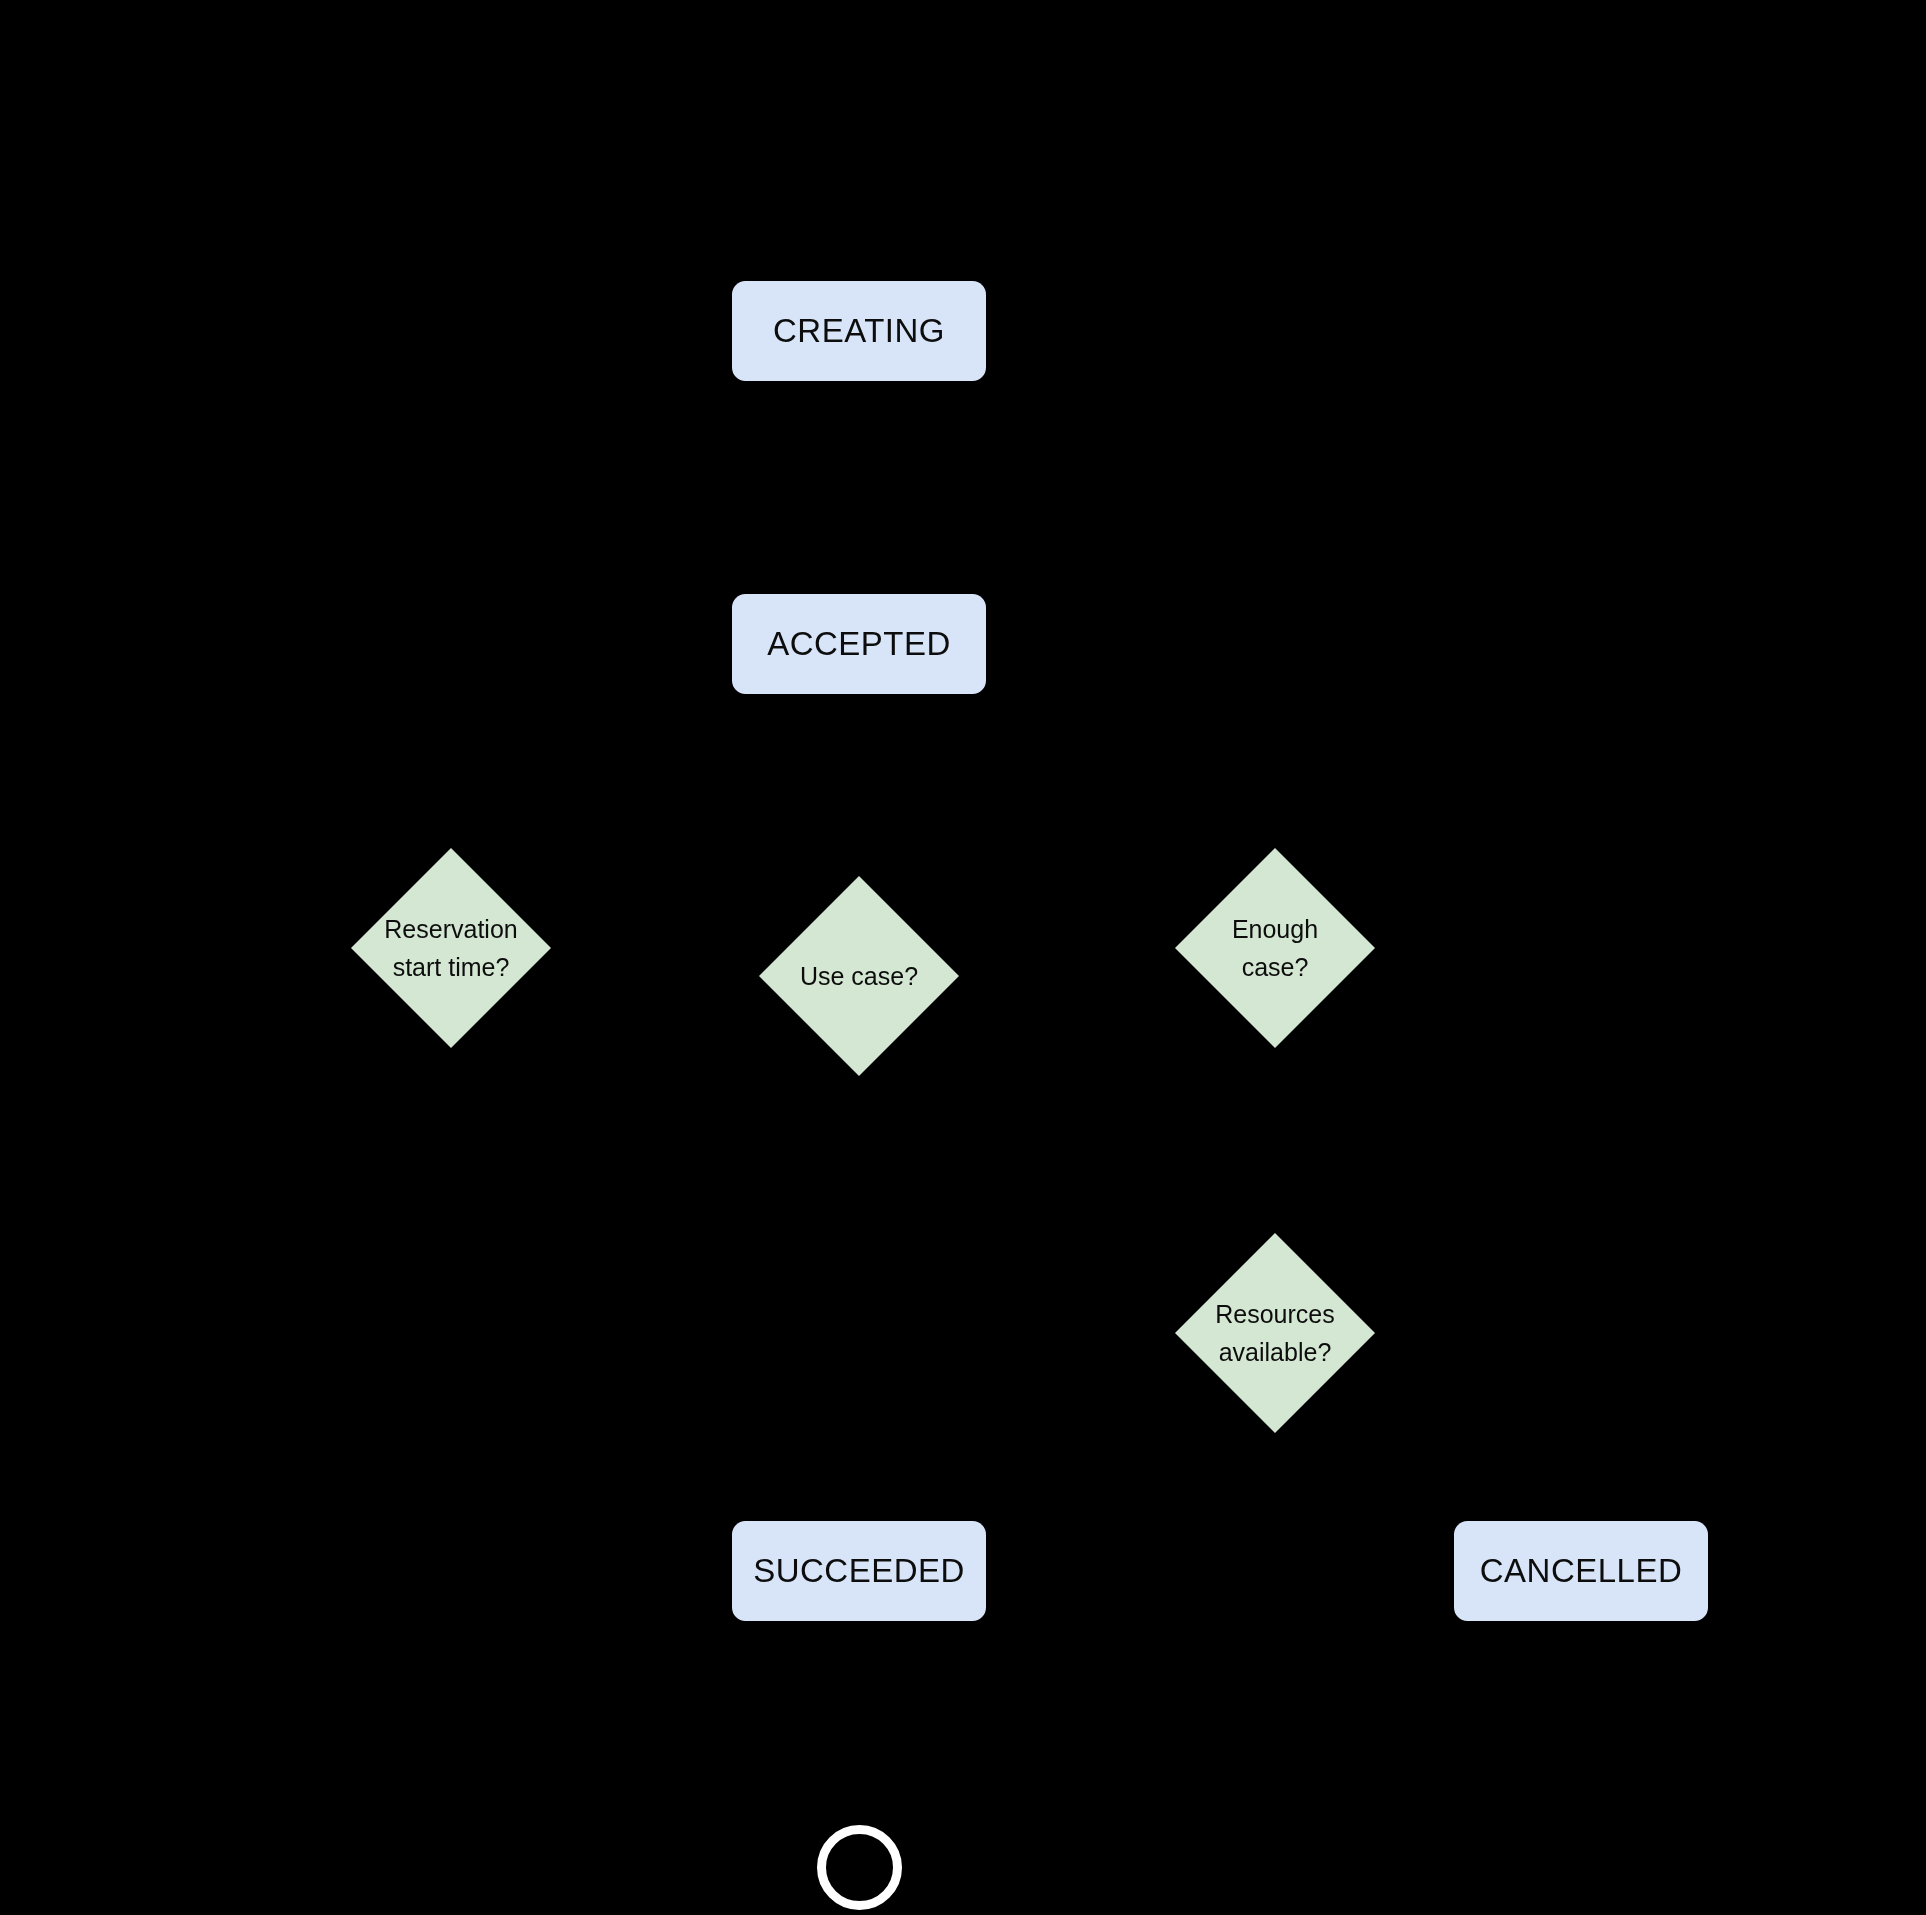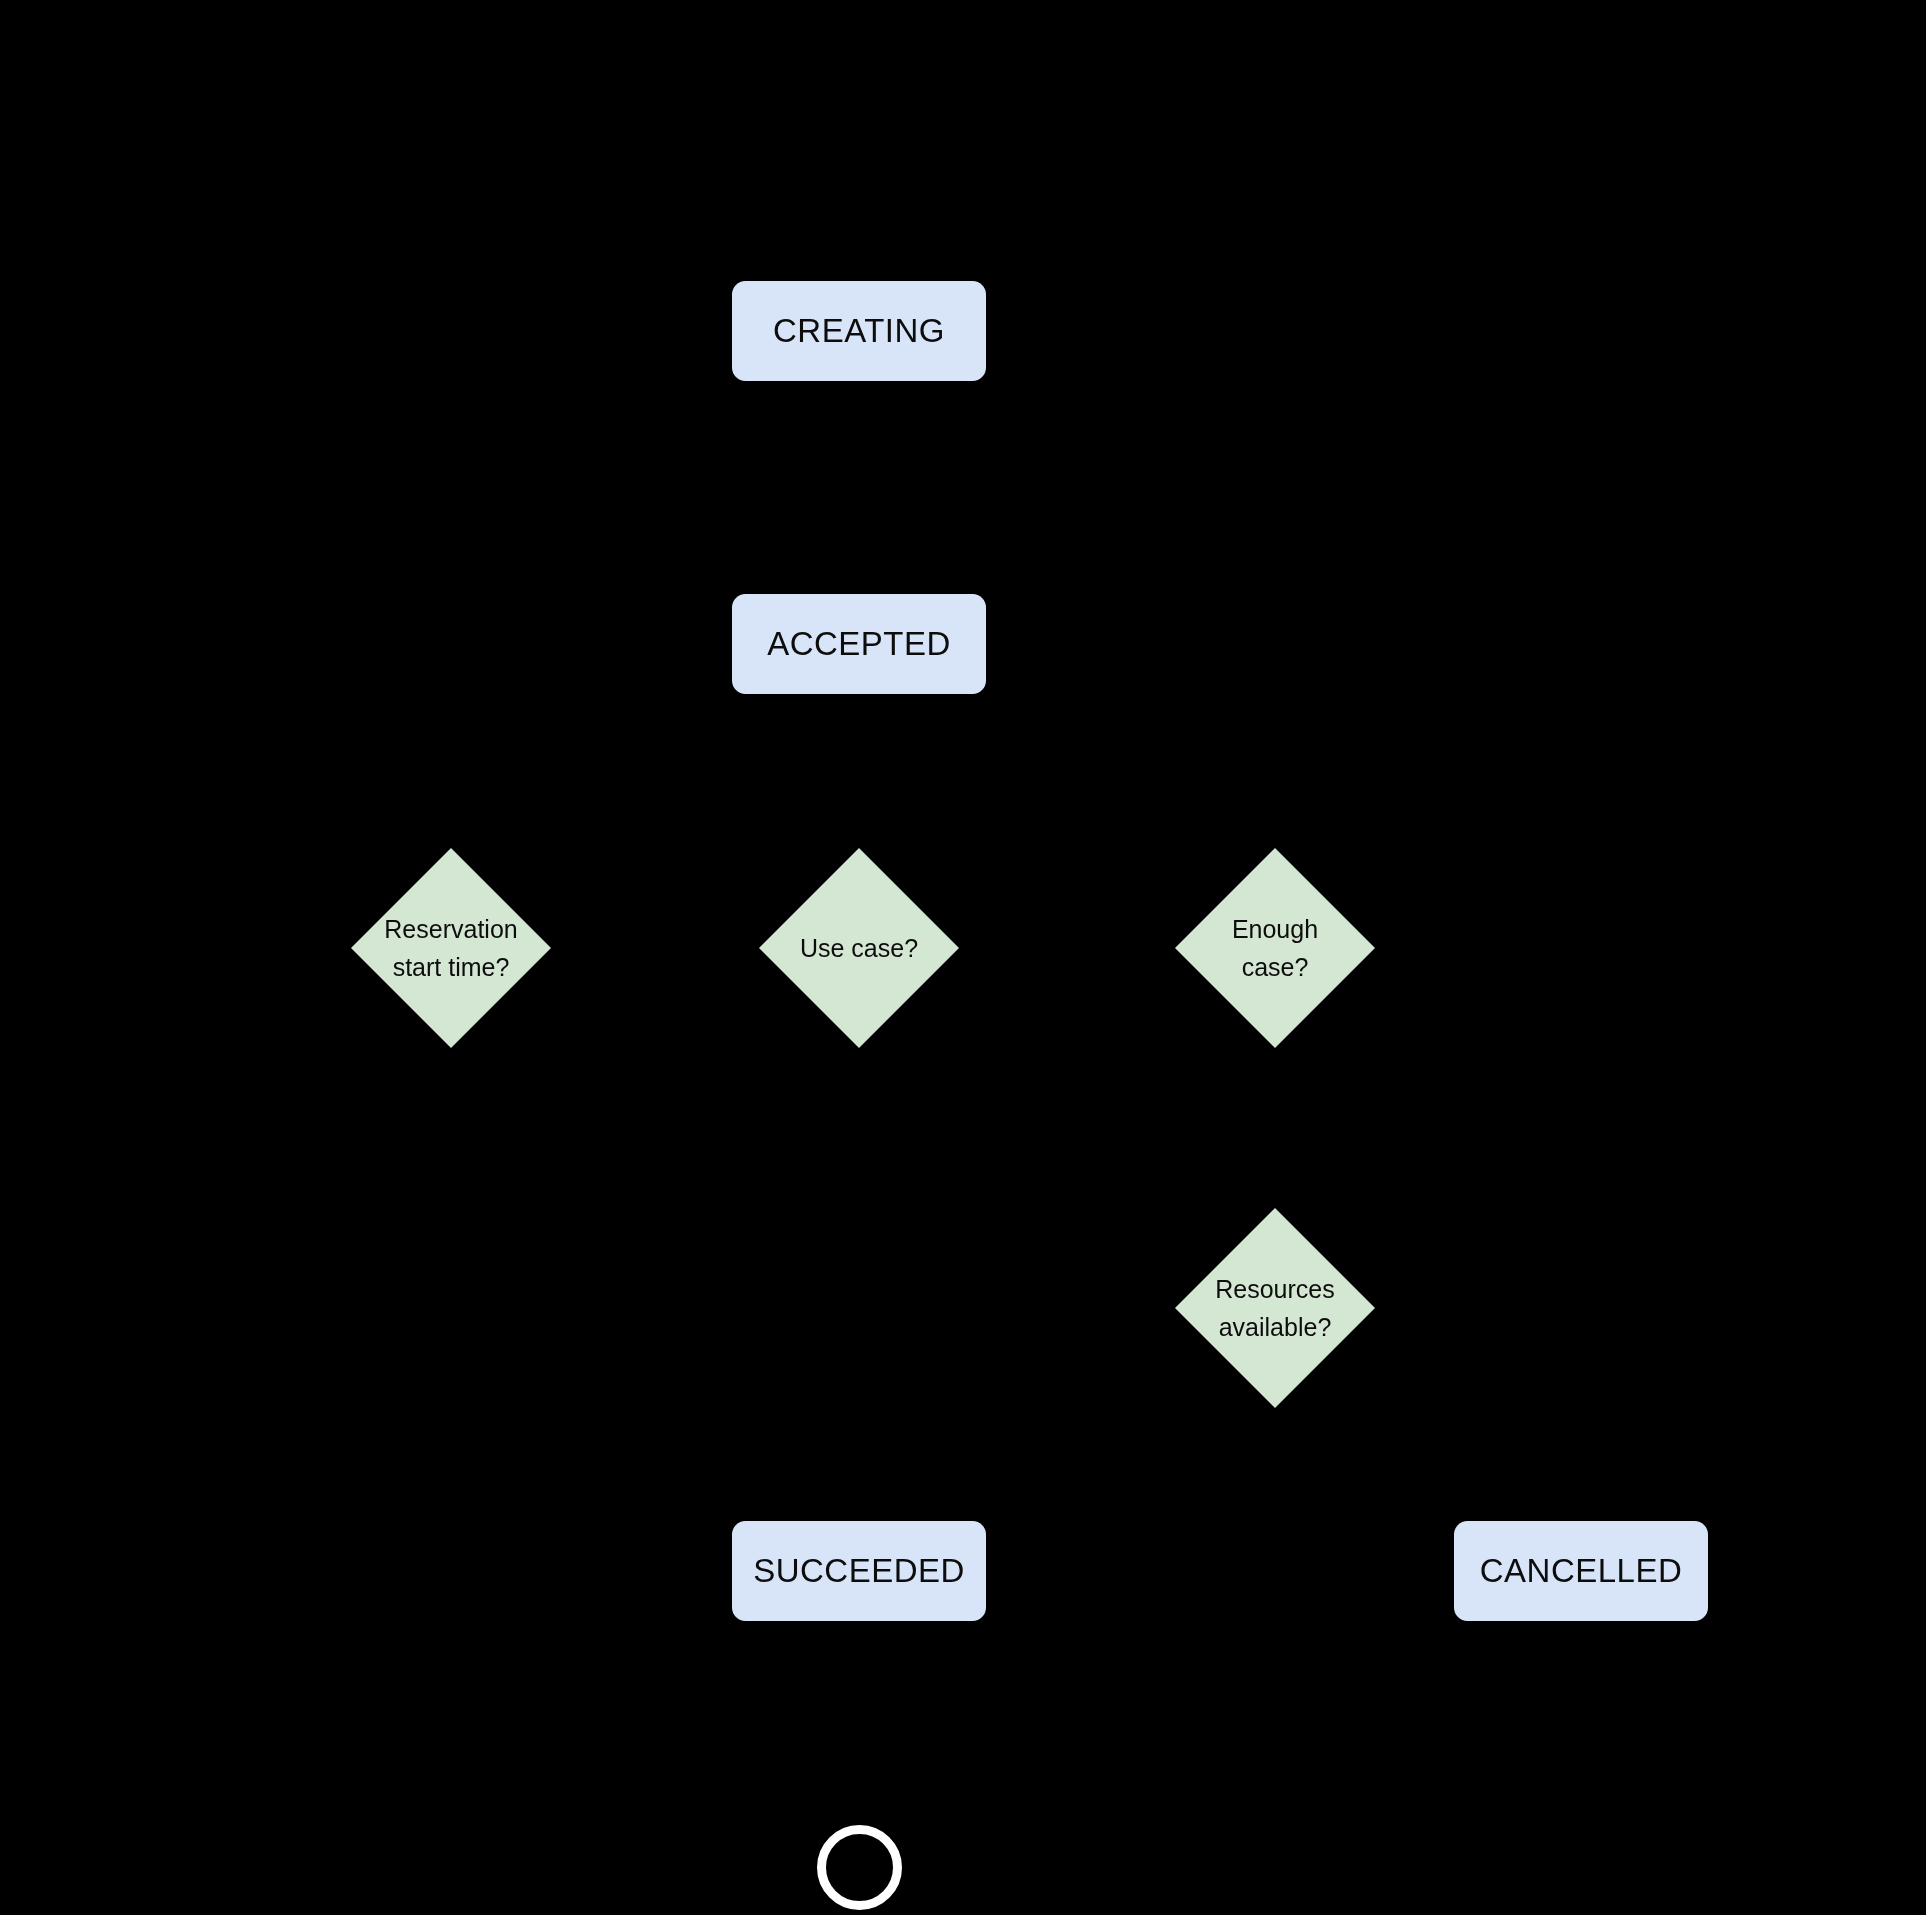--- a/index.html
+++ b/index.html
@@ -51,23 +51,23 @@
     justify-content: center;
     text-align: center;
   }
   .decision .line {
     color: var(--text, #0D0D0D);
     font-size: 25px;
     line-height: 38px;
     white-space: nowrap;
   }
   .decision.reservation-start-time { left: 351px;  top: 848px; }
-  .decision.use-case               { left: 759px; top: 848px; text-align: right; }
+  .decision.use-case               { left: 759px; top: 876px; text-align: right; }
   .decision.enough-quota           { left: 1175px; top: 848px; }
-  .decision.resources-available    { left: 1175px; top: 1208px; }
+  .decision.resources-available    { left: 1175px; top: 1233px; }
 
   
   .end-circle {
     position: absolute;
     left: 817px;
     top: 1825px;
     width: 85px;
     height: 85px;
     box-sizing: border-box;
     border: 9.8px solid var(--end-ring, #FFFFFF);

